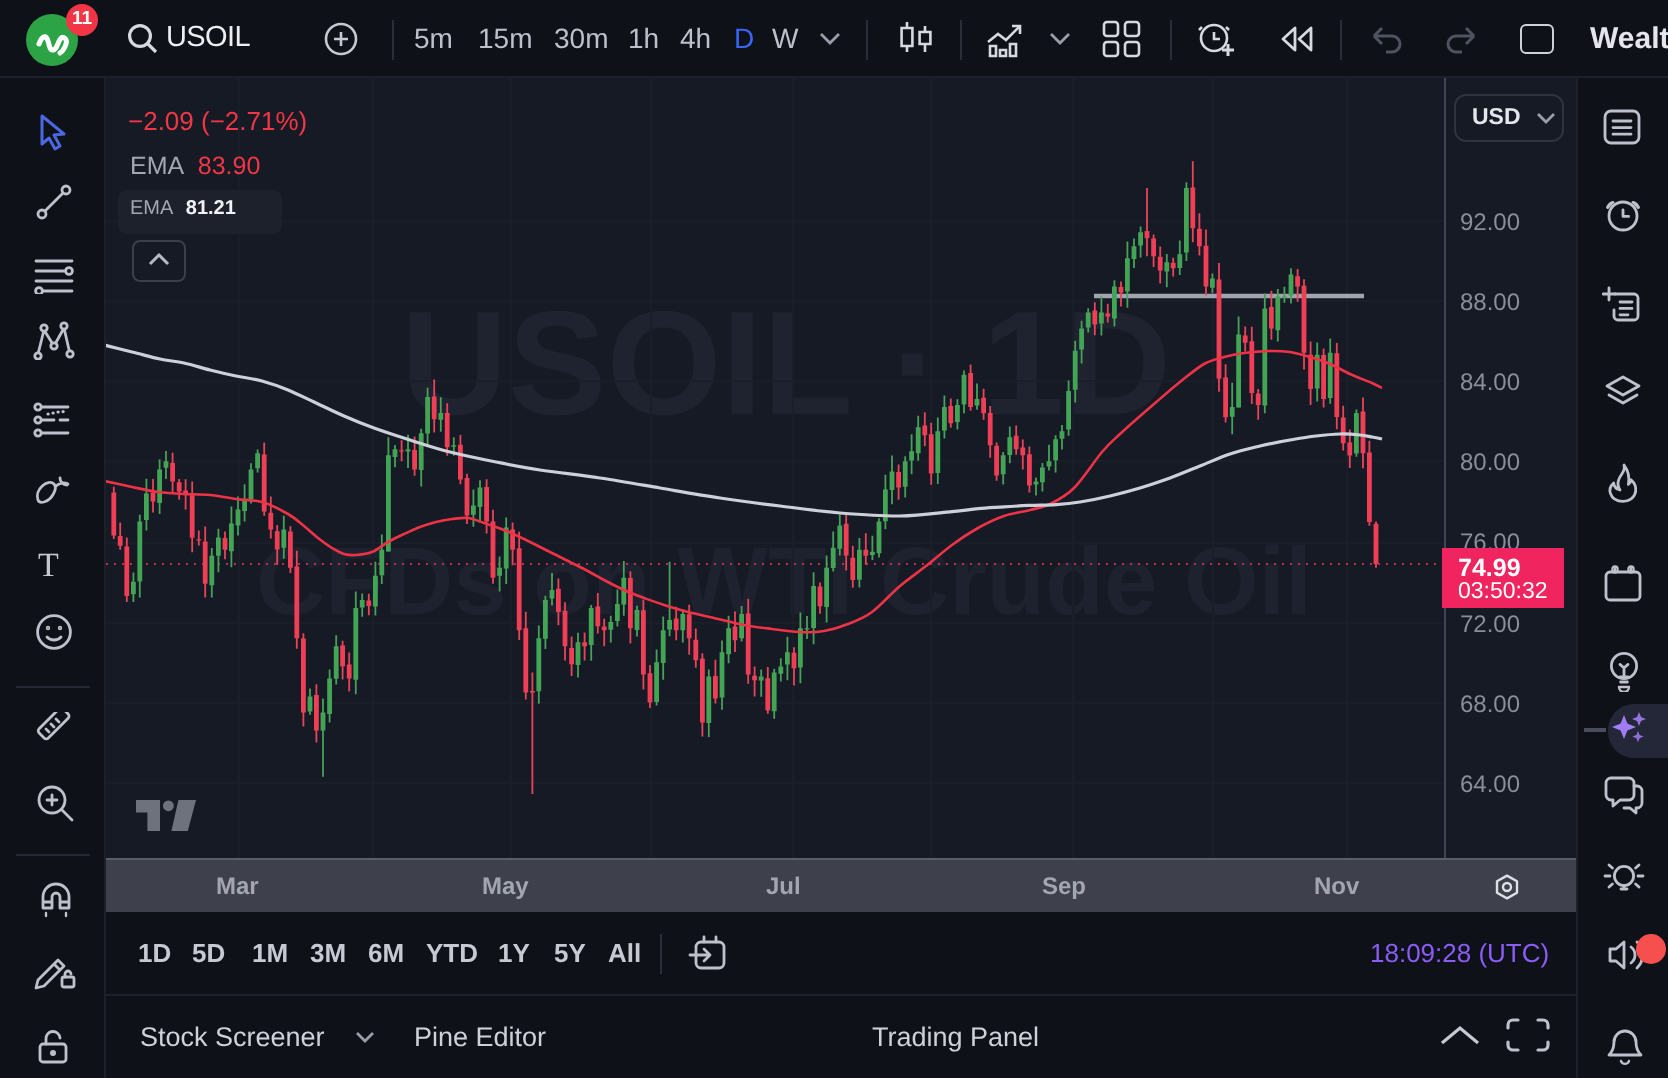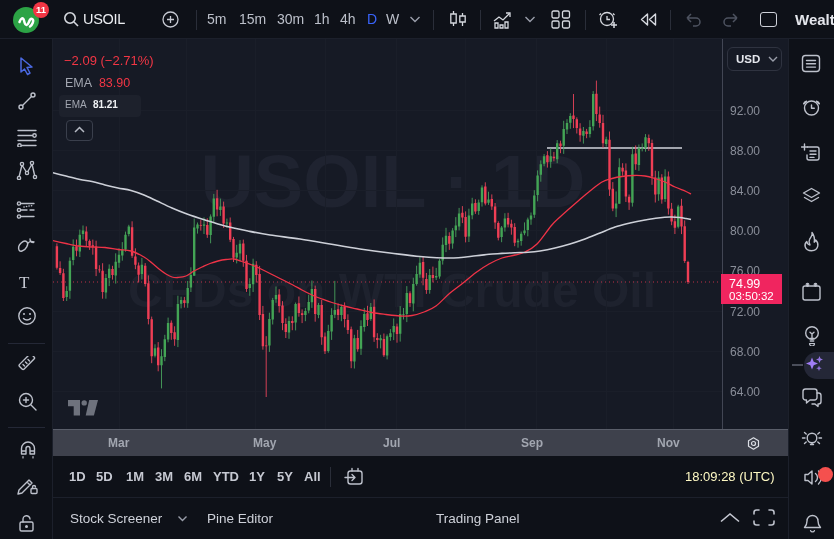--- a/index.html
+++ b/index.html
@@ -67,27 +67,27 @@
 <div class="pl" style="top:65px">92.00</div>
 <div class="pl" style="top:105px">88.00</div>
 <div class="pl" style="top:145px">84.00</div>
 <div class="pl" style="top:185px">80.00</div>
 <div class="pl" style="top:225px">76.00</div>
 <div class="pl" style="top:266px">72.00</div>
 <div class="pl" style="top:306px">68.00</div>
 <div class="pl" style="top:346px">64.00</div>
 </div>
 <div class="abs" style="left:721px;top:274px;width:61px;height:30px;background:#f0255f;color:#fff">
-<div style="position:absolute;left:8px;top:3px;font-size:12.5px;font-weight:400">74.99</div>
+<div style="position:absolute;left:8px;top:3px;font-size:12.5px;font-weight:700">74.99</div>
 <div style="position:absolute;left:8px;top:16px;font-size:11.5px">03:50:32</div>
   </div>
 
 <div id="axisrow">
 <div class="ax" style="left:55px">Mar</div>
-<div class="ax" style="left:200px">May</div>
+<div class="ax" style="left:188px">May</div>
 <div class="ax" style="left:330px">Jul</div>
 <div class="ax" style="left:468px">Sep</div>
 <div class="ax" style="left:604px">Nov</div>
 <svg class="abs" style="left:692px;top:5px" width="17" height="17">
       <path class="ic" style="stroke:#dde0e6;stroke-width:1.2" d="M8.5 2.8l5 2.85v5.7l-5 2.85-5-2.85v-5.7z"></path>
       <circle cx="8.5" cy="8.5" r="2" stroke="#dde0e6" fill="none" stroke-width="1.2"></circle>
     </svg>
 </div>
 
 <div id="tfrow">
@@ -100,21 +100,21 @@
 <div class="tb" style="left:196px">1Y</div>
 <div class="tb" style="left:224px">5Y</div>
 <div class="tb" style="left:251px">All</div>
 <div class="sep" style="left:277px;top:11px"></div>
 <svg class="abs" style="left:291px;top:11px" width="22" height="20">
       <g class="ic">
         <rect x="4" y="4" width="14" height="13" rx="2.5"></rect>
         <path d="M8 4V1.5M14 4V1.5M1 10.5h9M8 7.5l3 3-3 3"></path>
       </g>
     </svg>
-<div class="tb" style="left:632px;font-weight:400;color:#fef9c3">18:09:28 (UTC)</div>
+<div class="tb" style="left:632px;font-weight:400;color:#8b5cf6">18:09:28 (UTC)</div>
 </div>
 
 <div id="botbar">
 <div class="bb" style="left:17px">Stock Screener</div>
 <svg class="abs" style="left:124px;top:16px" width="12" height="9">
       <path d="M1.5 1.5l4 4 4-4" stroke="#9a9eaa" stroke-width="1.4" fill="none"></path>
     </svg>
 <div class="bb" style="left:154px">Pine Editor</div>
 <div class="bb" style="left:383px">Trading Panel</div>
 <svg class="abs" style="left:666px;top:13px" width="22" height="12">

